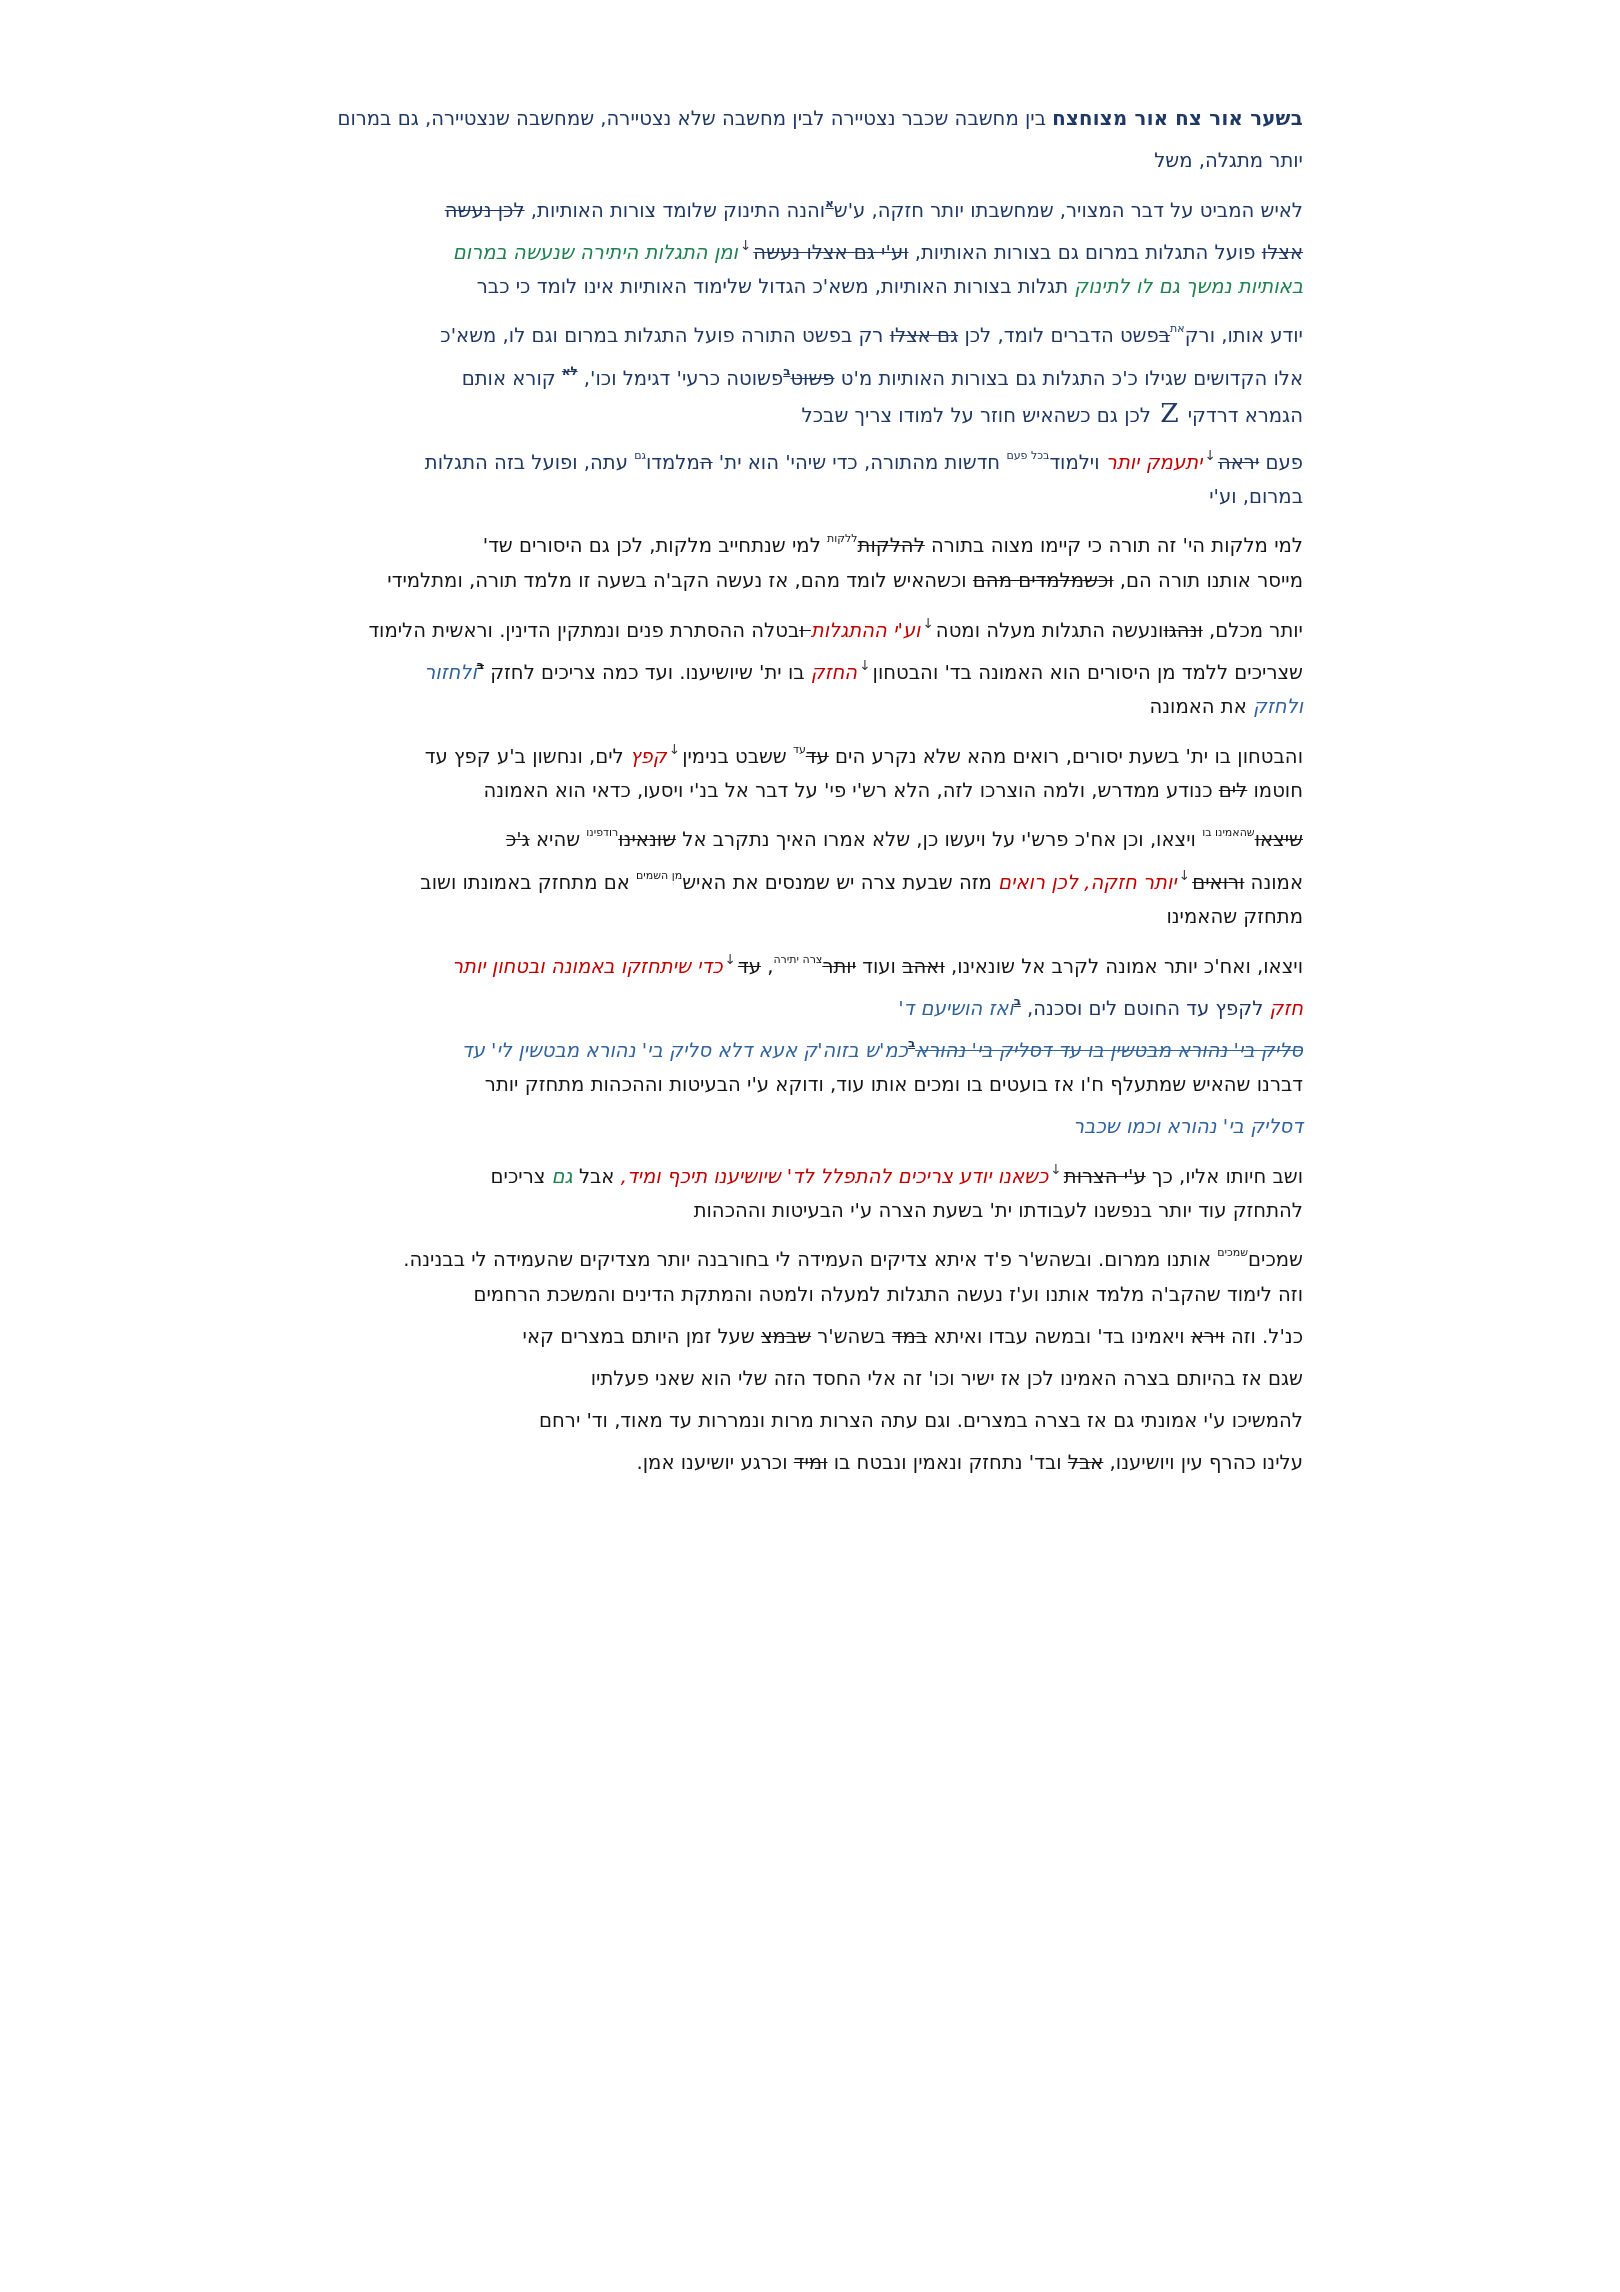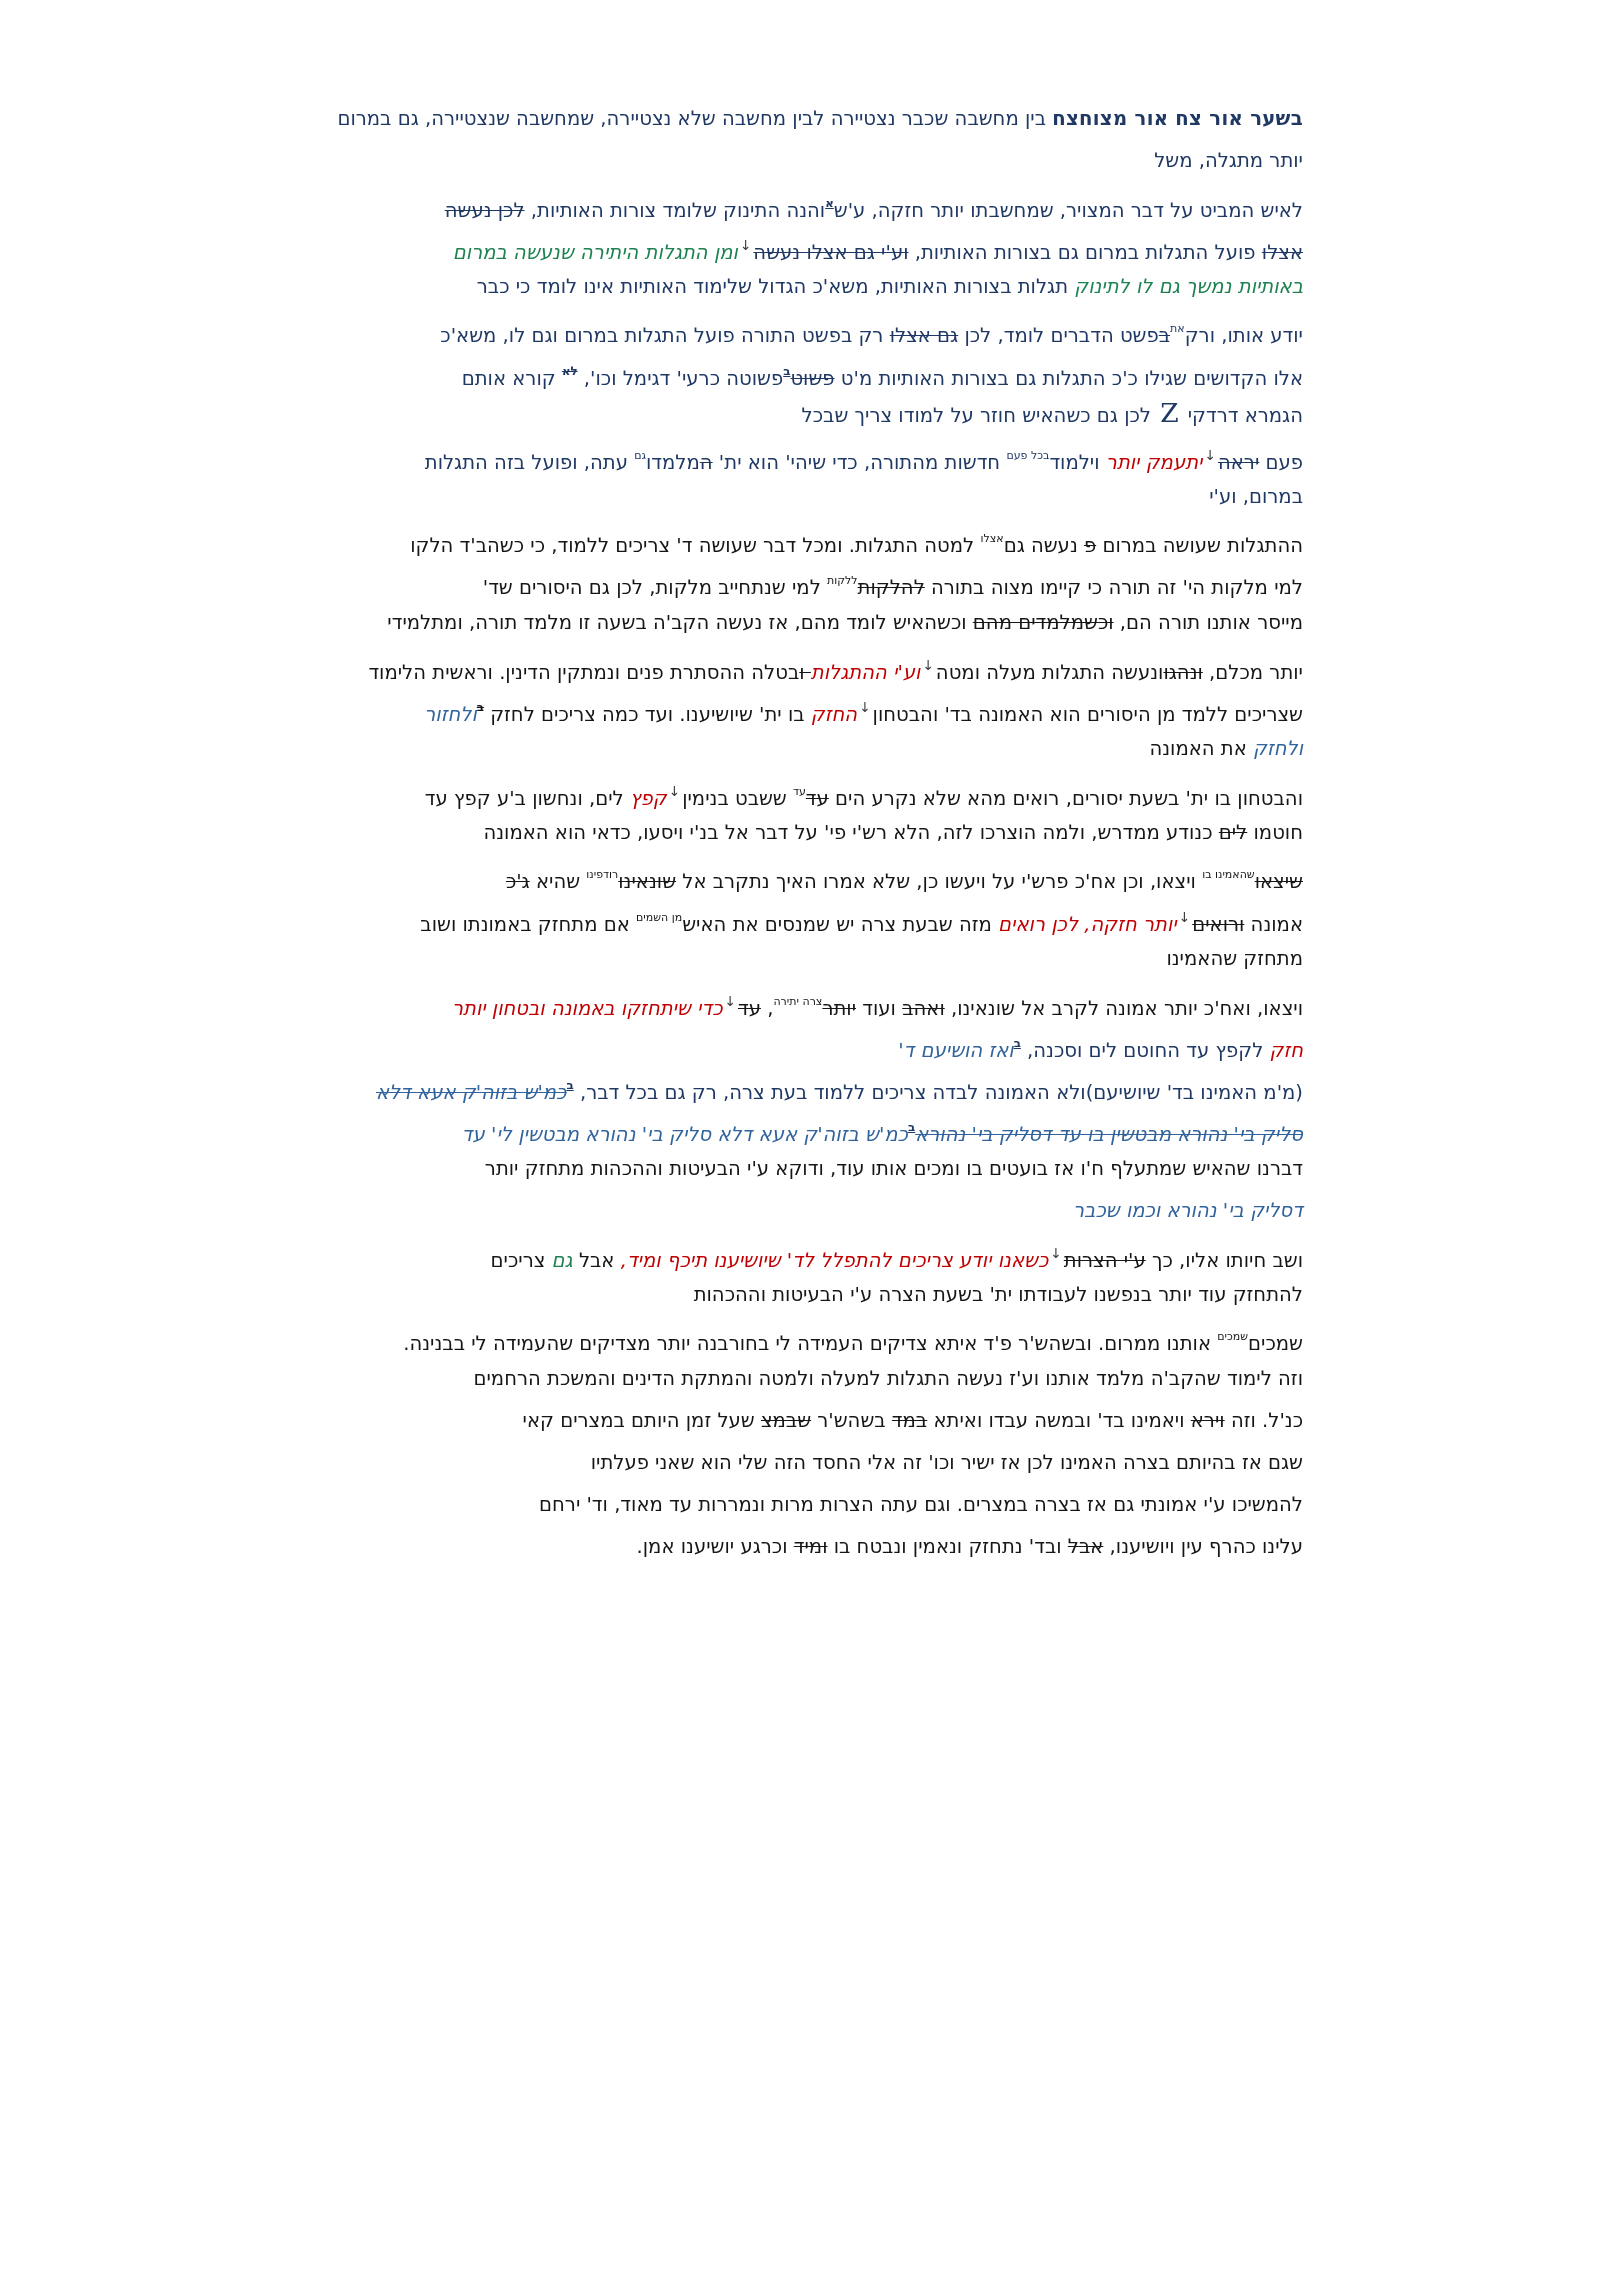--- a/index.html
+++ b/index.html
@@ -37,34 +37,32 @@
     <div class="line base-navy"><span class="s-hdr">בשער אור צח אור מצוחצח</span><span class="s-n"> בין מחשבה שכבר נצטיירה לבין מחשבה שלא נצטיירה, שמחשבה שנצטיירה, גם במרום</span></div>
     <div class="line base-navy"><span class="s-n">יותר מתגלה, משל</span></div>
     <div class="line base-navy"><span class="s-n">לאיש המביט על דבר המצויר, שמחשבתו יותר חזקה, ע'ש</span><span class="s-fn">א</span><span class="s-n">והנה התינוק שלומד צורות האותיות, </span><span class="s-st">לכן נעשה</span></div>
     <div class="line base-navy"><span class="s-st">אצלו</span><span class="s-n"> פועל התגלות במרום גם בצורות האותיות, </span><span class="s-st">וע'י גם אצלו נעשה</span><span class="s-arrow">↓</span><span class="s-green">ומן התגלות היתירה שנעשה במרום</span></div>
     <div class="line base-navy"><span class="s-green">באותיות נמשך גם לו לתינוק</span><span class="s-n"> תגלות בצורות האותיות, משא'כ הגדול שלימוד האותיות אינו לומד כי כבר</span></div>
     <div class="line base-navy"><span class="s-n">יודע אותו, ורק</span><span class="s-sup">את</span><span class="s-st">ב</span><span class="s-n">פשט הדברים לומד, לכן </span><span class="s-st">גם אצלו</span><span class="s-n"> רק בפשט התורה פועל התגלות במרום וגם לו, משא'כ</span></div>
     <div class="line base-navy"><span class="s-n">אלו הקדושים שגילו כ'כ התגלות גם בצורות האותיות מ'ט </span><span class="s-st">פשוט</span><span class="s-fn">ב</span><span class="s-n">פשוטה כרעי' דגימל וכו', </span><span class="s-supst">לא</span><span class="s-n"> קורא אותם</span></div>
     <div class="line base-navy"><span class="s-n">הגמרא דרדקי </span><span class="s-z">Z</span><span class="s-n"> לכן גם כשהאיש חוזר על למודו צריך שבכל</span></div>
     <div class="line base-navy"><span class="s-n">פעם </span><span class="s-st">יראה</span><span class="s-arrow">↓</span><span class="s-red">יתעמק יותר</span><span class="s-n"> וילמוד</span><span class="s-sup">בכל פעם</span><span class="s-n"> חדשות מהתורה, כדי שיהי' הוא ית' </span><span class="s-st">ה</span><span class="s-n">מלמדו</span><span class="s-sup">גם</span><span class="s-n"> עתה, ופועל בזה התגלות</span></div>
     <div class="line base-navy"><span class="s-n">במרום, וע'י</span></div>
-    <div class="line base-black"><span class="s-n">ההתגלות שעושה במרום </span><span class="s-st">פ</span><span class="s-n"> נעשה גם</span><span class="s-sup">אצלו</span><span class="s-n"> למטה התגלות. ומכל דבר שעושה ד' צריכים ללמוד, כי כשהב'ד הלקו</span></div>
     <div class="line base-black"><span class="s-n">למי מלקות הי' זה תורה כי קיימו מצוה בתורה </span><span class="s-st">להלקות</span><span class="s-sup">ללקות</span><span class="s-n"> למי שנתחייב מלקות, לכן גם היסורים שד'</span></div>
     <div class="line base-black"><span class="s-n">מייסר אותנו תורה הם, </span><span class="s-st">וכשמלמדים מהם</span><span class="s-n"> וכשהאיש לומד מהם, אז נעשה הקב'ה בשעה זו מלמד תורה, ומתלמידי</span></div>
     <div class="line base-black"><span class="s-n">יותר מכלם, </span><span class="s-st">ונהגו</span><span class="s-n">ונעשה התגלות מעלה ומטה</span><span class="s-arrow">↓</span><span class="s-red">וע'י ההתגלות</span><span class="s-st"> ו</span><span class="s-n">בטלה ההסתרת פנים ונמתקין הדינין. וראשית הלימוד</span></div>
     <div class="line base-black"><span class="s-n">שצריכים ללמד מן היסורים הוא האמונה בד' והבטחון</span><span class="s-arrow">↓</span><span class="s-red">החזק</span><span class="s-n"> בו ית' שיושיענו. ועד כמה צריכים לחזק </span><span class="s-supst">ב</span><span class="s-blue">ולחזור</span></div>
     <div class="line base-black"><span class="s-blue">ולחזק</span><span class="s-n"> את האמונה</span></div>
     <div class="line base-black"><span class="s-n">והבטחון בו ית' בשעת יסורים, רואים מהא שלא נקרע הים </span><span class="s-st">עד</span><span class="s-sup">עד</span><span class="s-n"> ששבט בנימין</span><span class="s-arrow">↓</span><span class="s-red">קפץ</span><span class="s-n"> לים, ונחשון ב'ע קפץ עד</span></div>
     <div class="line base-black"><span class="s-n">חוטמו </span><span class="s-st">לים</span><span class="s-n"> כנודע ממדרש, ולמה הוצרכו לזה, הלא רש'י פי' על דבר אל בנ'י ויסעו, כדאי הוא האמונה</span></div>
     <div class="line base-black"><span class="s-st">שיצאו</span><span class="s-sup">שהאמינו בו</span><span class="s-n"> ויצאו, וכן אח'כ פרש'י על ויעשו כן, שלא אמרו האיך נתקרב אל </span><span class="s-st">שונאינו</span><span class="s-sup">רודפינו</span><span class="s-n"> שהיא </span><span class="s-st">ג'כ</span></div>
     <div class="line base-black"><span class="s-n">אמונה </span><span class="s-st">ורואים</span><span class="s-arrow">↓</span><span class="s-red">יותר חזקה, לכן רואים</span><span class="s-n"> מזה שבעת צרה יש שמנסים את האיש</span><span class="s-sup">מן השמים</span><span class="s-n"> אם מתחזק באמונתו ושוב</span></div>
     <div class="line base-black"><span class="s-n">מתחזק שהאמינו</span></div>
     <div class="line base-black"><span class="s-n">ויצאו, ואח'כ יותר אמונה לקרב אל שונאינו, </span><span class="s-st">ואהב</span><span class="s-n"> ועוד </span><span class="s-st">יותר</span><span class="s-sup">צרה יתירה</span><span class="s-n">, </span><span class="s-st">עד</span><span class="s-arrow">↓</span><span class="s-red">כדי שיתחזקו באמונה ובטחון יותר</span></div>
     <div class="line base-navy"><span class="s-red">חזק</span><span class="s-n"> לקפץ עד החוטם לים וסכנה, </span><span class="s-fn">ב</span><span class="s-blue">ואז הושיעם ד'</span></div>
-    <div class="line base-navy"><span class="s-n">(מ'מ האמינו בד' שיושיעם)ולא האמונה לבדה צריכים ללמוד בעת צרה, רק גם בכל דבר, </span><span class="s-fn">ב</span><span class="s-bluest">כמ'ש בזוה'ק אעא דלא</span></div>
     <div class="line base-navy"><span class="s-bluest">סליק בי' נהורא מבטשין בו עד דסליק בי' נהורא</span><span class="s-fn">ב</span><span class="s-blue">כמ'ש בזוה'ק אעא דלא סליק בי' נהורא מבטשין לי' עד</span></div>
     <div class="line base-black"><span class="s-n">דברנו שהאיש שמתעלף ח'ו אז בועטים בו ומכים אותו עוד, ודוקא ע'י הבעיטות וההכהות מתחזק יותר</span></div>
     <div class="line base-navy"><span class="s-blue">דסליק בי' נהורא וכמו שכבר</span></div>
     <div class="line base-black"><span class="s-n">ושב חיותו אליו, כך </span><span class="s-st">ע'י הצרות</span><span class="s-arrow">↓</span><span class="s-red">כשאנו יודע צריכים להתפלל לד' שיושיענו תיכף ומיד, </span><span class="s-n">אבל </span><span class="s-green">גם</span><span class="s-n"> צריכים</span></div>
     <div class="line base-black"><span class="s-n">להתחזק עוד יותר בנפשנו לעבודתו ית' בשעת הצרה ע'י הבעיטות וההכהות</span></div>
     <div class="line base-black"><span class="s-n">שמכים</span><span class="s-sup">שמכים</span><span class="s-n"> אותנו ממרום. ובשהש'ר פ'ד איתא צדיקים העמידה לי בחורבנה יותר מצדיקים שהעמידה לי בבנינה.</span></div>
     <div class="line base-black"><span class="s-n">וזה לימוד שהקב'ה מלמד אותנו וע'ז נעשה התגלות למעלה ולמטה והמתקת הדינים והמשכת הרחמים</span></div>
     <div class="line base-black"><span class="s-n">כנ'ל. וזה </span><span class="s-st">וירא</span><span class="s-n"> ויאמינו בד' ובמשה עבדו ואיתא </span><span class="s-st">במד</span><span class="s-n"> בשהש'ר </span><span class="s-st">שבמצ</span><span class="s-n"> שעל זמן היותם במצרים קאי</span></div>
     <div class="line base-black"><span class="s-n">שגם אז בהיותם בצרה האמינו לכן אז ישיר וכו' זה אלי החסד הזה שלי הוא שאני פעלתיו</span></div>
     <div class="line base-black"><span class="s-n">להמשיכו ע'י אמונתי גם אז בצרה במצרים. וגם עתה הצרות מרות ונמררות עד מאוד, וד' ירחם</span></div>

